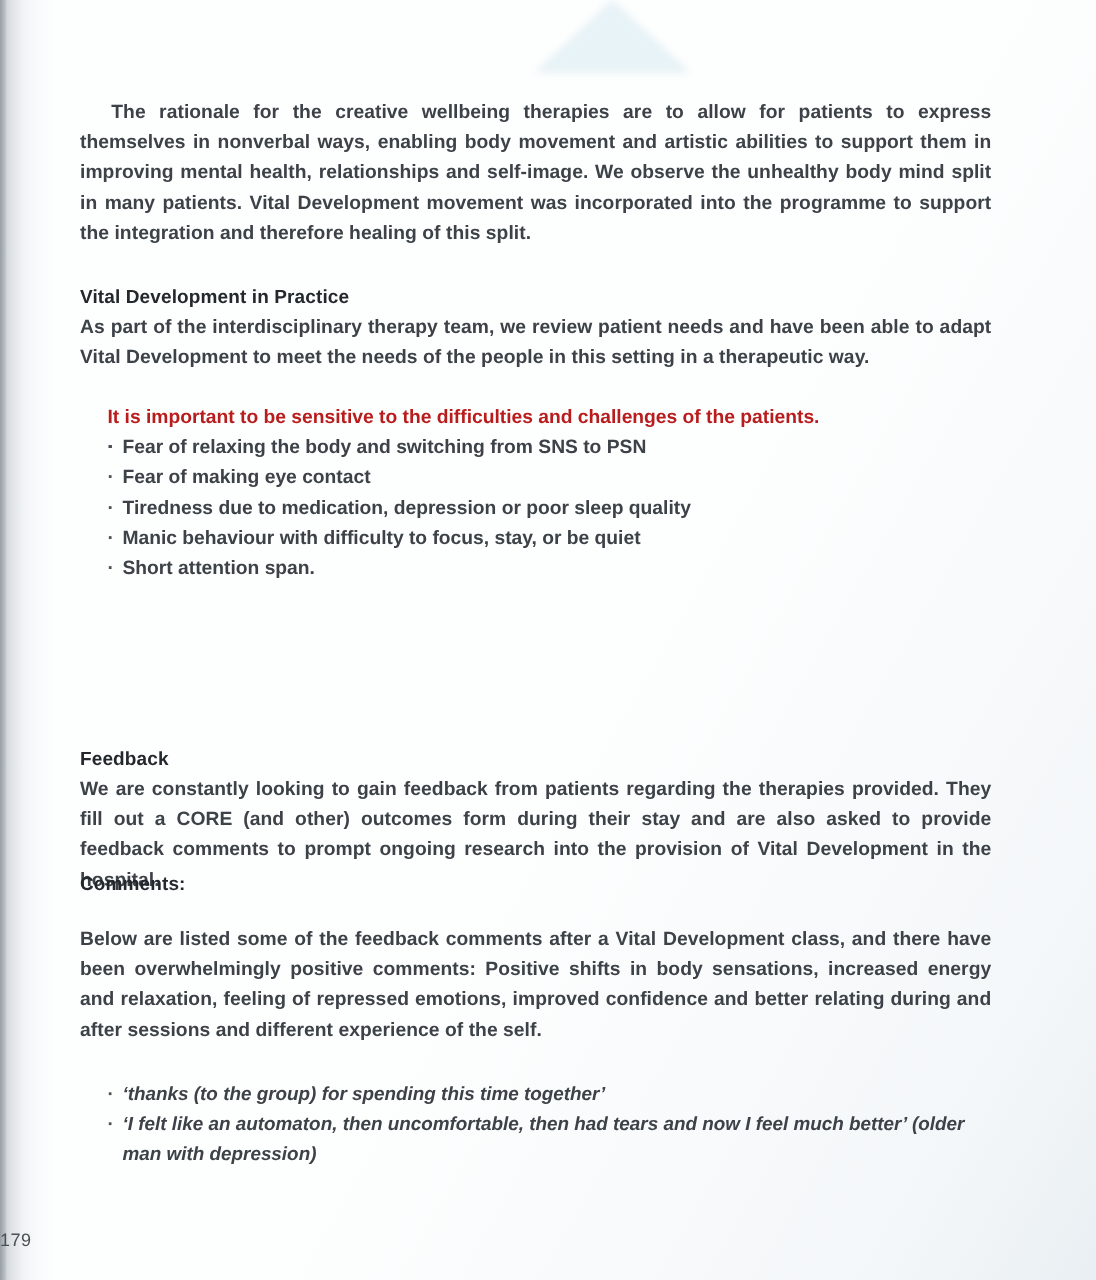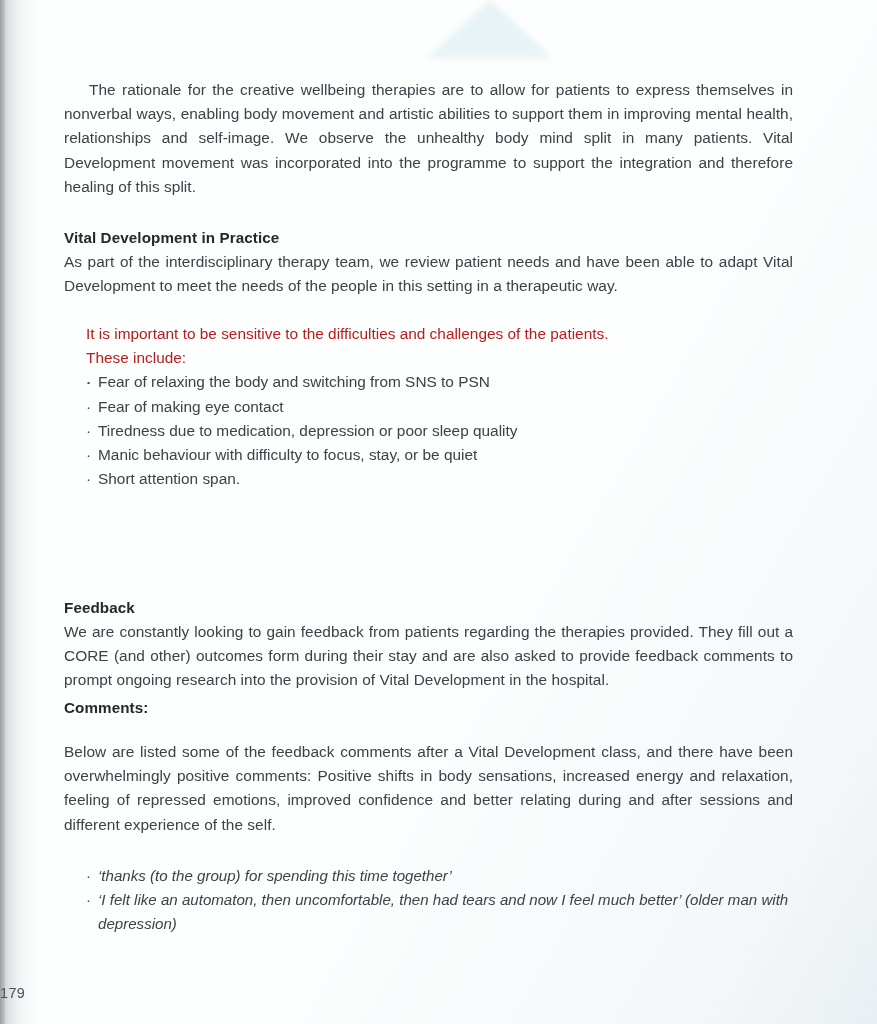--- a/index.html
+++ b/index.html
@@ -83,20 +83,21 @@
     left: 64px;
     top: 0;
     width: 729px;   
     height: 1024px;
     color: #3c4248;
   }
 
   p, li, h2 {
     margin: 0;
     padding: 0;
+    font-weight: bold;
   }
 
   .body-text {
     font-size: 15.4px;
     line-height: 24.2px;
     text-align: justify;
     text-justify: inter-word;
     color: #3c4248;
     letter-spacing: 0.05px;
   }
@@ -205,21 +206,20 @@
 
   <div class="content">
 
     <p class="body-text para-1">The rationale for the creative wellbeing therapies are to allow for patients to express themselves in nonverbal ways, enabling body movement and artistic abilities to support them in improving mental health, relationships and self-image. We observe the unhealthy body mind split in many patients. Vital Development movement was incorporated into the programme to support the integration and therefore healing of this split.</p>
 
     <h2 class="heading h-practice">Vital Development in Practice</h2>
     <p class="body-text para-practice">As part of the interdisciplinary therapy team, we review patient needs and have been able to adapt Vital Development to meet the needs of the people in this setting in a therapeutic way.</p>
 
     <div class="challenge-block">
       <p class="lead">It is important to be sensitive to the difficulties and challenges of the patients.</p>
-      <p class="lead">These include:</p>
       <ul class="dot-list">
         <li>
           <span class="dot">·</span>
         </li>
         <li>
           <span class="dot">·</span>
         </li>
         <li>
           <span class="dot">·</span>
         </li>

